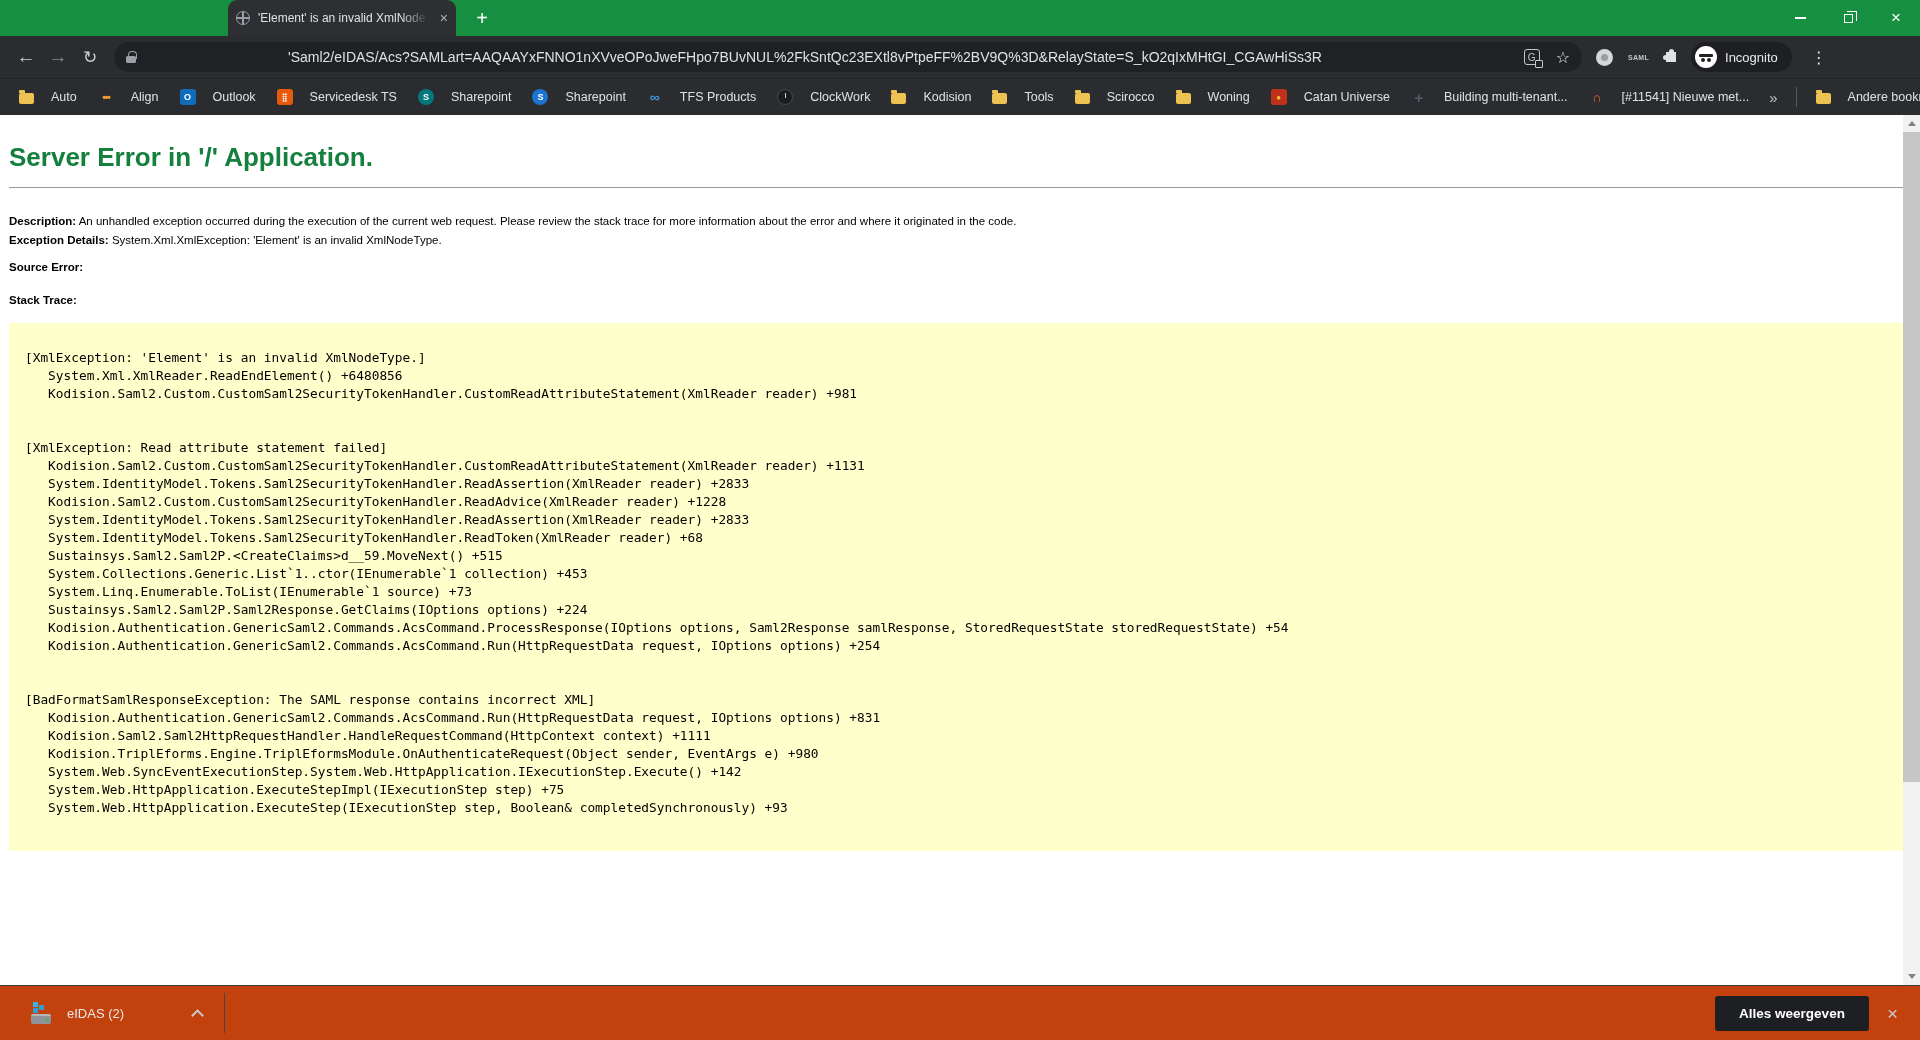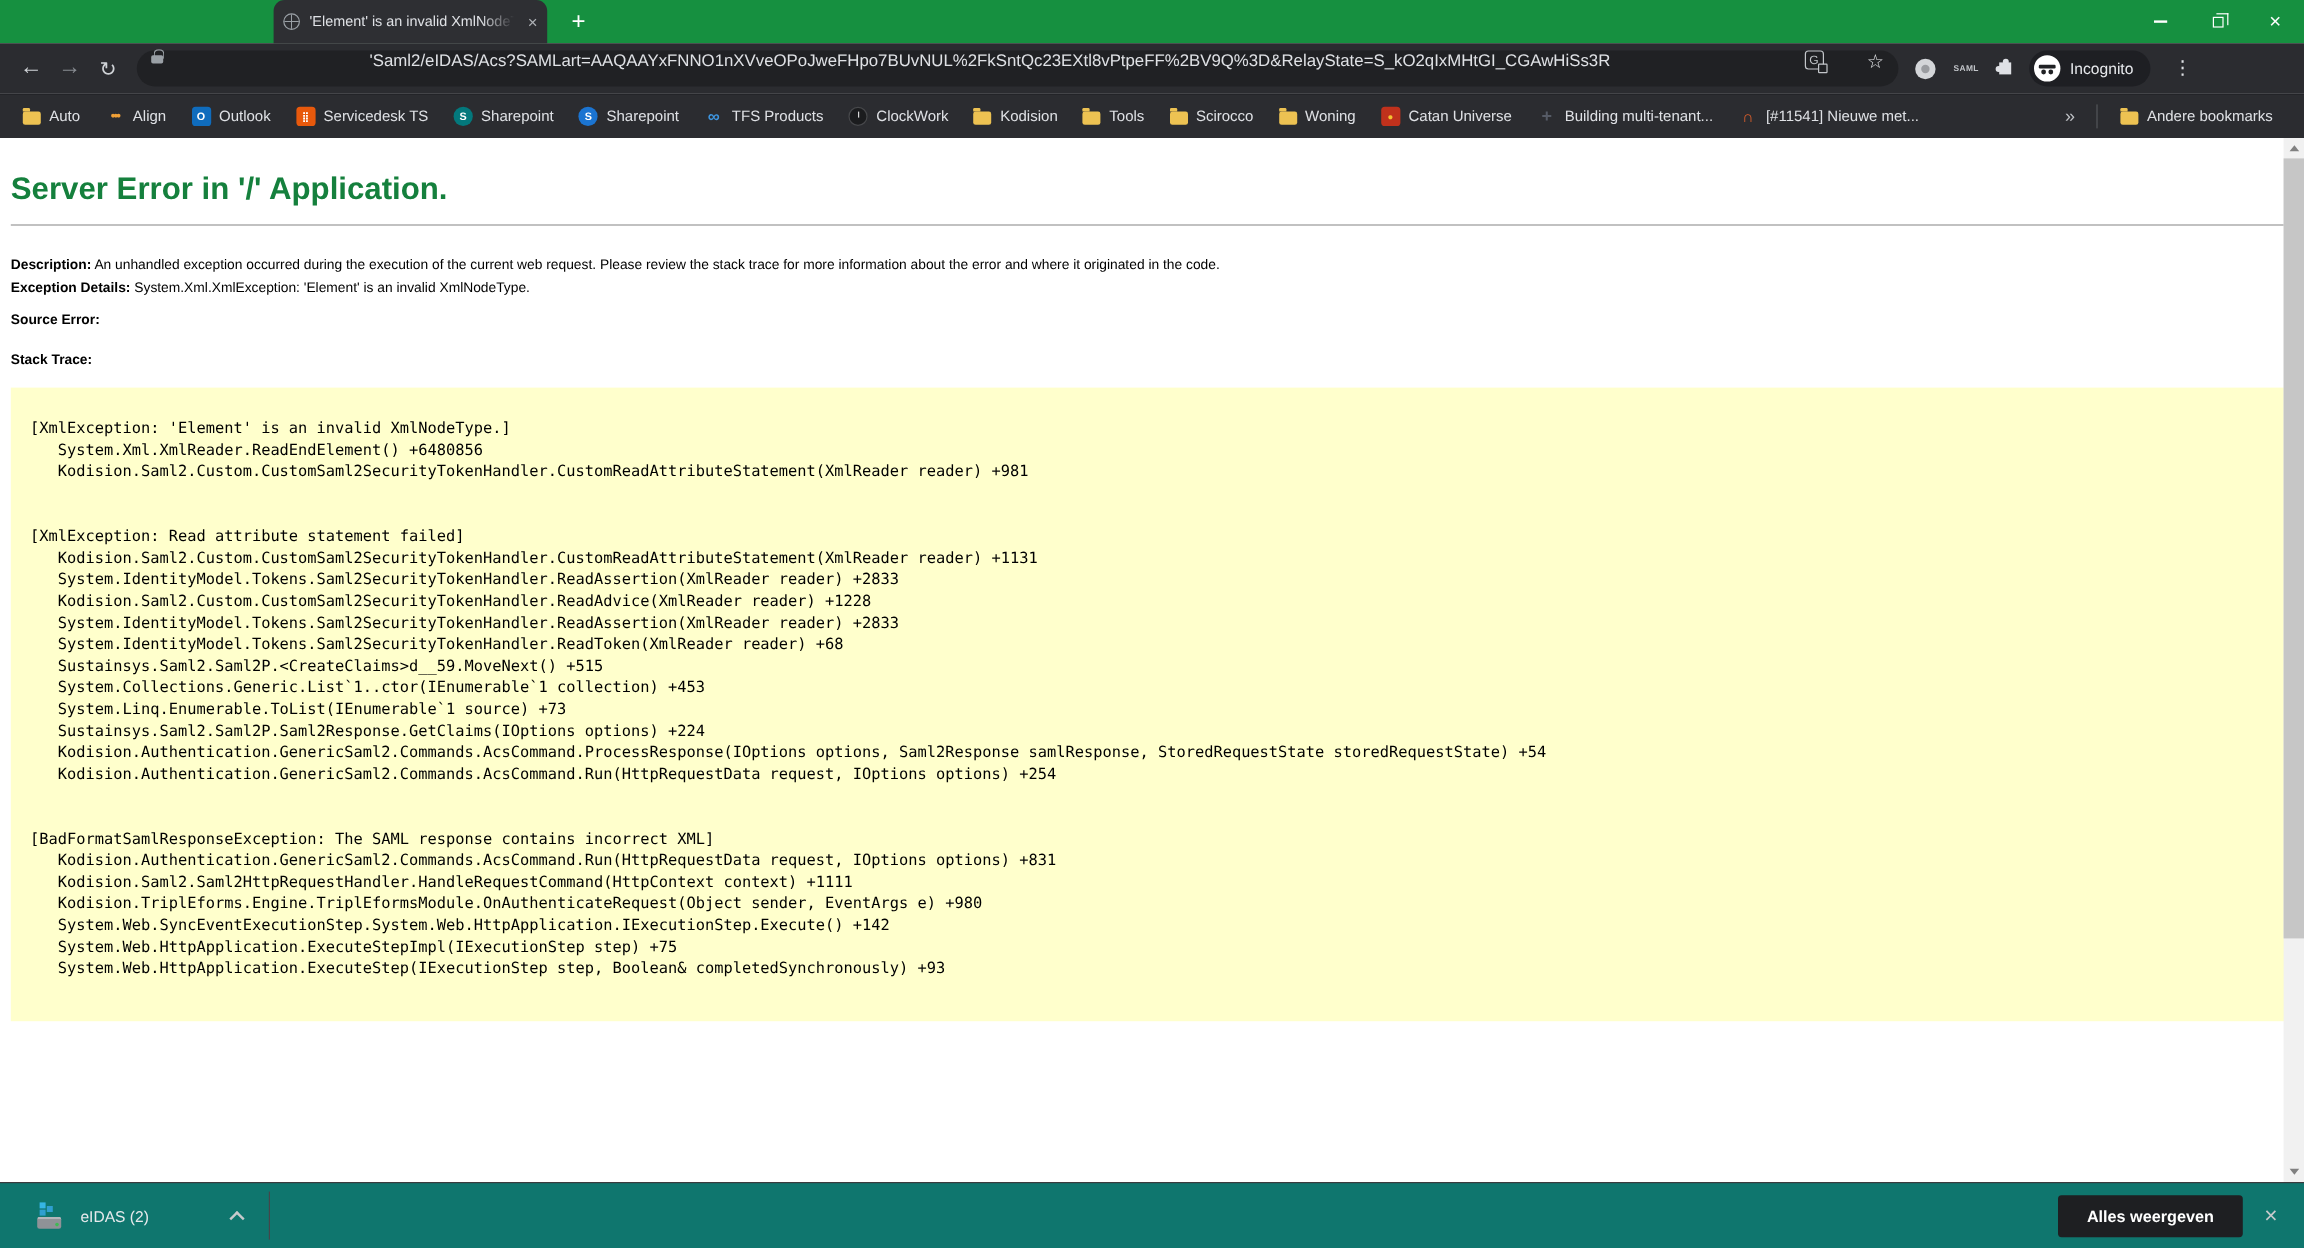--- a/index.html
+++ b/index.html
@@ -45,21 +45,21 @@
   
   .toolbar {
     position:absolute; top:36px; left:0; right:0; height:42px; background:#2b2c30;
     display:flex; align-items:center; padding:0 10px;
   }
   .nav-btn { width:32px; text-align:center; font-size:19px; color:#cfd2d6; flex:0 0 auto; }
   .nav-btn.fwd { color:#888c92; }
   .nav-btn.reload { font-size:17px; }
   .omnibox {
     margin-left:8px; height:30px; width:1468px; border-radius:15px; background:#202124;
-    display:flex; padding:0 12px; flex:0 0 auto;gap:20px;
+    display:flex; align-items:center; padding:0 12px; flex:0 0 auto;
   }
   .lock { width:10px; height:7px; background:#9aa0a6; border-radius:1.5px; position:relative; margin-top:4px; flex:0 0 auto; }
   .lock::before {
     content:""; position:absolute; top:-5px; left:1.5px; width:7px; height:7px;
     border:1.5px solid #9aa0a6; border-bottom:none; border-radius:4px 4px 0 0;
   }
   .url-text {
     margin-left:152px; color:#dfe1e5; font-size:14px; white-space:nowrap; overflow:hidden; flex:1;
   }
   .translate-icon {
@@ -86,21 +86,21 @@
     background:#202124; box-shadow:6px 0 0 #202124;
   }
   .incognito-label { color:#e8eaed; font-size:13px; }
   .kebab-icon { color:#dfe1e5; font-size:16px; margin-left:4px; }
 
   
   .bookmarks-bar {
     position:absolute; top:78px; left:0; right:0; height:37px; background:#2b2c30;
     border-top:1px solid #222327; display:flex; align-items:center; padding:0 12px;
   }
-  .bm-item { display:flex; align-items:center; gap:7px; padding:3px 7px; border-radius:4px; margin-right:7px; }
+  .bm-item { display:flex; align-items:center; gap:17px; padding:3px 7px; border-radius:4px; margin-right:7px; }
   .bm-label { color:#dfe1e5; font-size:12.5px; white-space:nowrap; }
   .bm-icon {
     width:16px; height:16px; display:inline-flex; align-items:center; justify-content:center;
     font-size:9px; font-weight:bold; border-radius:3px; color:#fff; flex:0 0 auto; position:relative;
   }
   .bm-icon::before { content:attr(data-glyph); }
   .ic-folder { background:#edc252; border-radius:2px; width:15px; height:11px; margin-top:2px; }
   .ic-folder::after { content:""; position:absolute; top:-3px; left:0; width:6px; height:3px; background:#edc252; border-radius:1px 1px 0 0; }
   .ic-dots { color:#f0a037; font-size:11px; font-weight:900; letter-spacing:-1.5px; }
   .ic-outlook { background:#0f6cbd; }
@@ -147,21 +147,21 @@
     position:absolute; top:115px; right:0; bottom:55px; width:17px; background:#f1f1f1;
   }
   .sb-arrow { position:absolute; left:0; width:17px; height:17px; display:flex; align-items:center; justify-content:center; }
   .sb-arrow.up { top:0; } .sb-arrow.down { bottom:0; }
   .tri-up { width:0; height:0; border-left:4px solid transparent; border-right:4px solid transparent; border-bottom:5px solid #808080; }
   .tri-down { width:0; height:0; border-left:4px solid transparent; border-right:4px solid transparent; border-top:5px solid #808080; }
   .sb-thumb { position:absolute; top:17px; left:0; width:17px; height:650px; background:#c6c6c6; }
 
   
   .download-bar {
-    position:absolute; bottom:0; left:0; right:0; height:55px; background:#0f766e;
+    position:absolute; bottom:0; left:0; right:0; height:55px; background:#c2410c;
     border-top:1px solid #3a3b3e; display:flex; align-items:center;
   }
   .dl-chip { display:flex; align-items:center; margin-left:30px; width:172px; }
   .dl-icon { position:relative; width:24px; height:24px; flex:0 0 auto; }
   .dl-icon .pix { position:absolute; top:1px; left:3px; width:5px; height:5px; background:#35b5e5; box-shadow:6px 3px 0 #2f9fd0, 0px 6px 0 #2f9fd0; }
   .dl-icon .dev { position:absolute; bottom:1px; left:1px; width:20px; height:10px; background:#8f9297; border-radius:2px; border-top:2px solid #b4b6bb; }
   .dl-icon .dev::after { content:""; position:absolute; right:2px; top:3px; width:3px; height:3px; border-radius:50%; background:#3fba54; }
   .dl-label { color:#e8eaed; font-size:13px; margin-left:13px; white-space:nowrap; }
   .dl-chevron { margin-left:auto; width:9px; height:9px; border-left:2px solid #c8cacc; border-top:2px solid #c8cacc; transform:rotate(45deg); margin-top:4px; }
   .dl-sep { width:1px; height:40px; background:#45464a; margin-left:22px; }

